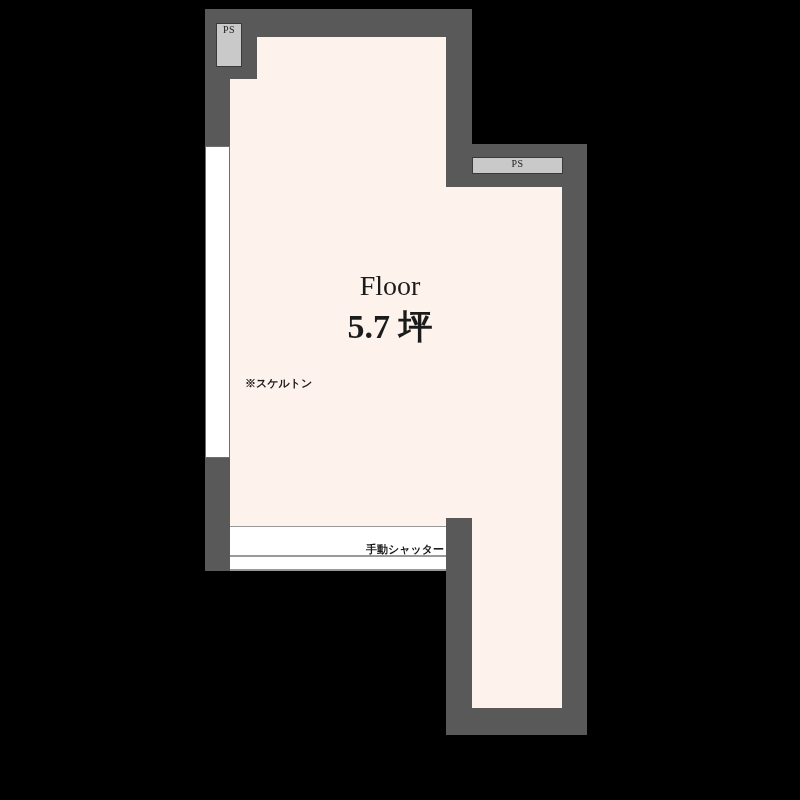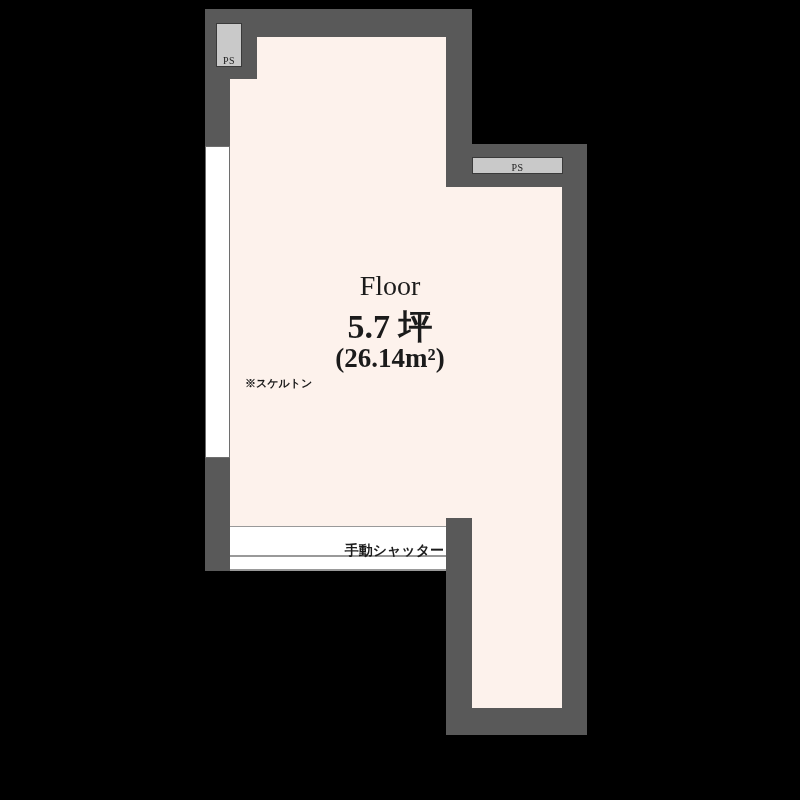--- a/index.html
+++ b/index.html
@@ -14,21 +14,21 @@
     width: 800px; height: 800px;
     background: var(--bg, #000);
   }
   .wall  { position: absolute; background: var(--wall, #595959); }
   .floor { position: absolute; background: var(--floor, #FDF2EC); }
   .ps-box {
     position: absolute;
     background: var(--ps-fill, #C9C9C9);
     border: 1px solid var(--ps-border, #3A3A3A);
     box-sizing: border-box;
-    display: flex; align-items: flex-end; justify-content: center;
+    display: flex; align-items: flex-start; justify-content: center;
     font-family: "Liberation Serif", "DejaVu Serif", serif;
     font-size: 10px; letter-spacing: 0.5px;
     color: var(--text, #1B1B1B);
   }
   .window-opening {
     position: absolute;
     left: 205px; top: 146px; width: 25px; height: 312px;
     background: var(--opening, #FFFFFF);
     border: 1px solid #6E6E6E;
     box-sizing: border-box;
@@ -40,21 +40,21 @@
     border-top: 1px solid var(--opening-line, #999999);
     box-sizing: border-box;
   }
   .shutter-slat {
     position: absolute; left: 0; width: 100%; height: 2px;
     background: var(--opening-line, #999999);
   }
   .shutter-label {
     position: absolute; right: 2px; top: 15px;
     font-family: "DejaVu Sans", "Liberation Sans", sans-serif;
-    font-size: 14px; font-weight: bold; letter-spacing: 0px;
+    font-size: 11px; font-weight: bold; letter-spacing: 0px;
     color: var(--text, #1B1B1B);
     white-space: nowrap;
   }
   .room-text { position: absolute; left: 280px; width: 220px; text-align: center;
     color: var(--text, #1B1B1B); line-height: 1; white-space: nowrap; }
   .room-name  { top: 272px; font-size: 28px; }
   .room-tsubo { top: 310px; font-size: 34px; font-weight: bold; }
   .room-sqm   { top: 345px; font-size: 27px; font-weight: bold; }
   .room-note  {
     position: absolute; left: 245px; top: 378px; width: 200px;
@@ -92,16 +92,15 @@
 
   <div class="ps-box" style="left:216px; top:23px;  width:26px; height:44px;">
     <span>PS</span>
   </div>
   <div class="ps-box" style="left:472px; top:157px; width:91px; height:17px;">
     <span>PS</span>
   </div>
 
   <div class="room-text room-name">Floor</div>
   <div class="room-text room-tsubo">5.7 坪</div>
-  <div class="room-text room-sqm">(26.14m²)</div>
   <div class="room-note">※スケルトン</div>
 
 </div>
 
 </body></html>

